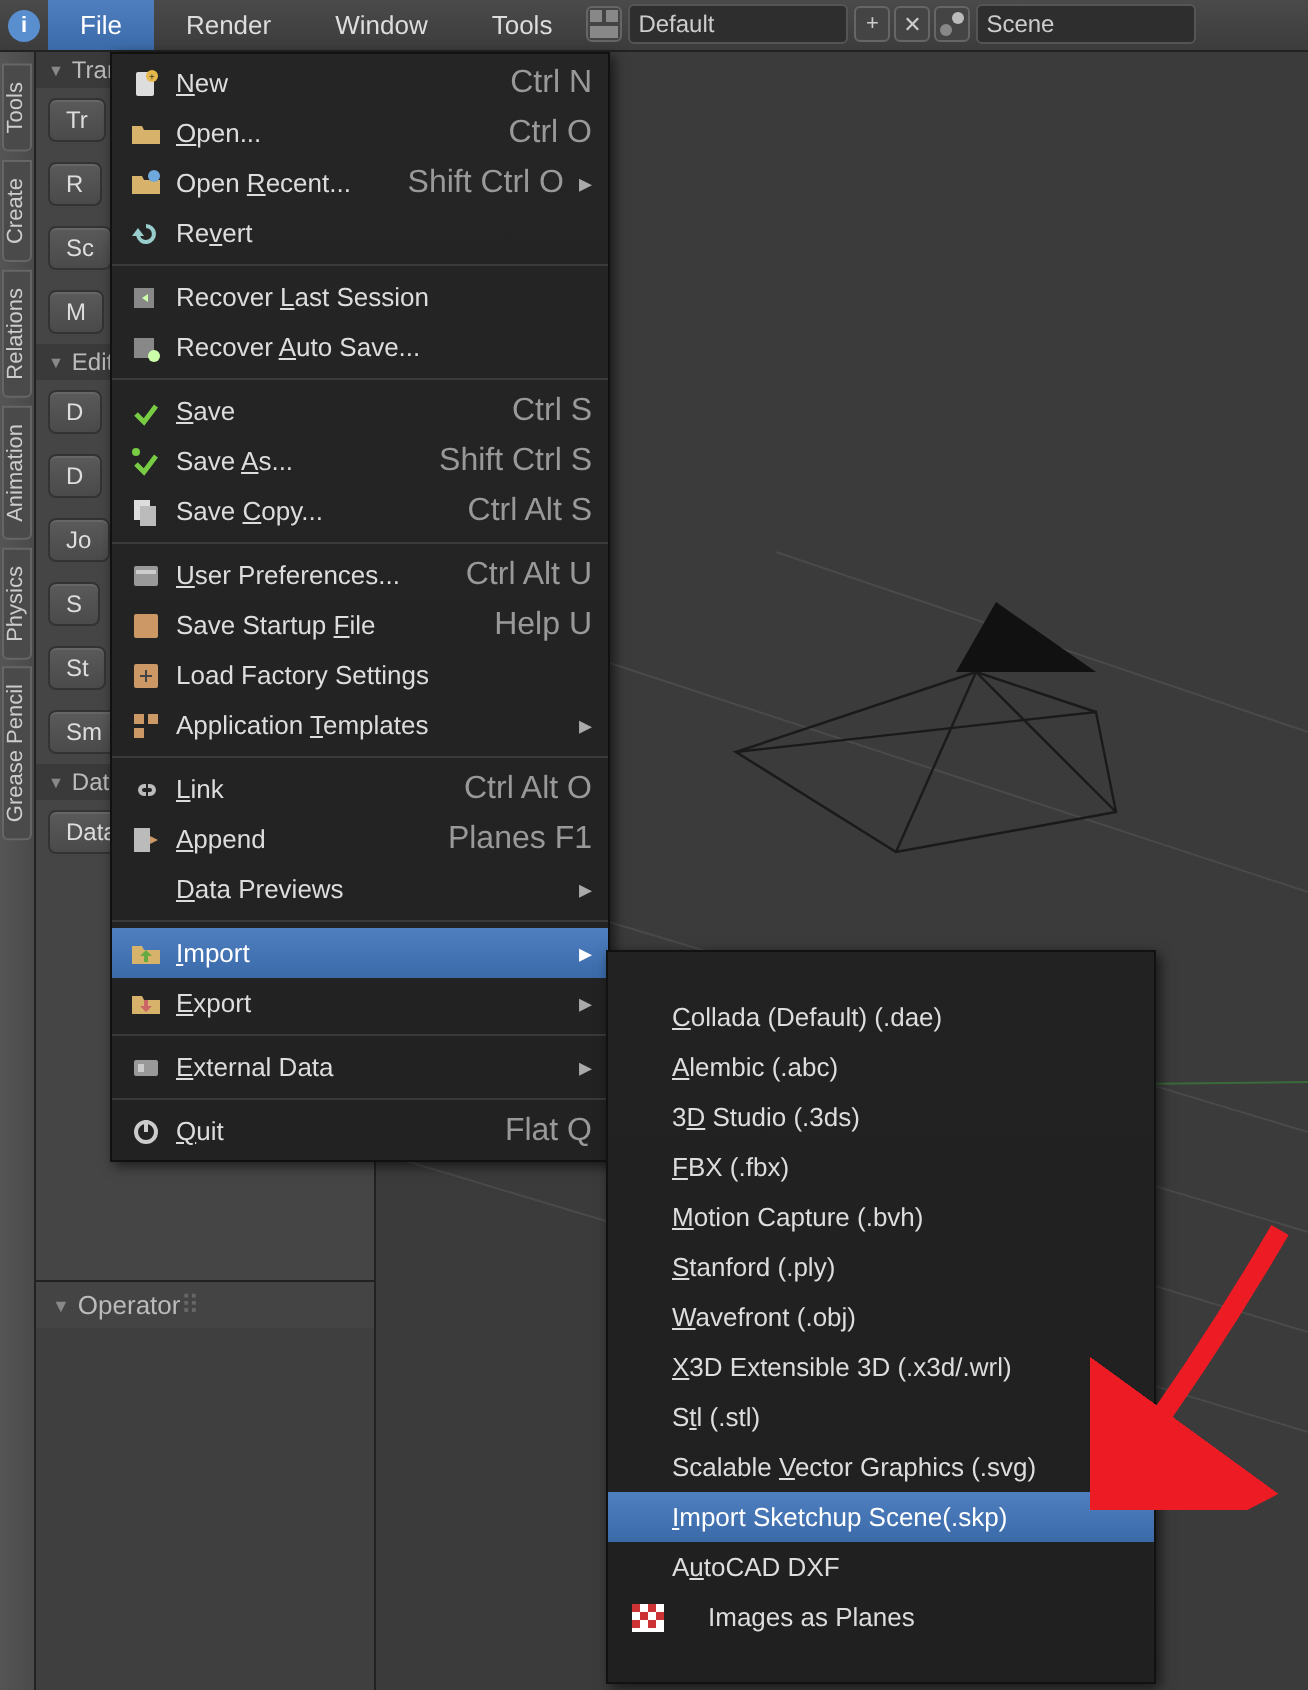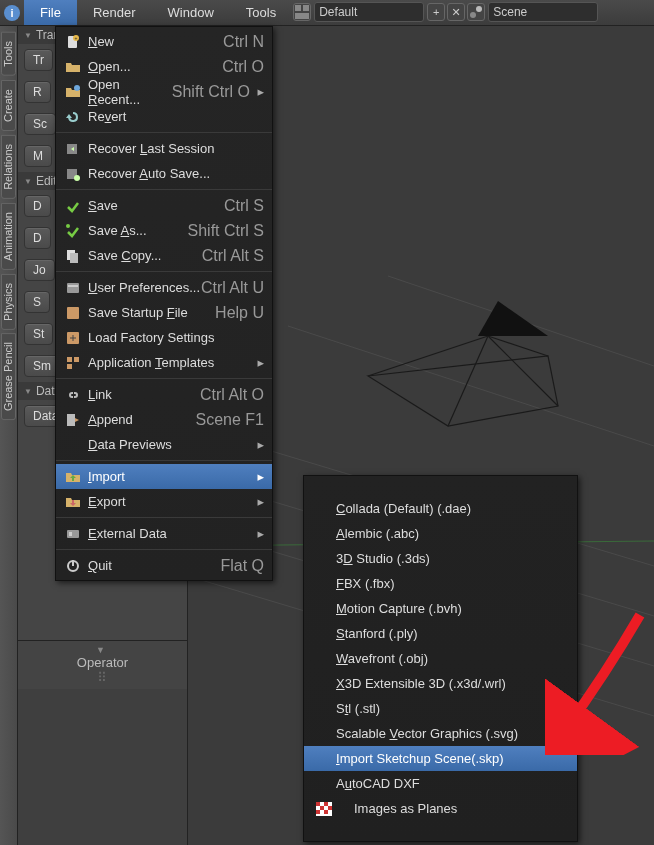--- a/index.html
+++ b/index.html
@@ -19,30 +19,30 @@
 .left-tabs { position:absolute; left:0; top:26px; width:18px; bottom:0; background:linear-gradient(to right,#555,#4a4a4a); border-right:1px solid #222; display:flex; flex-direction:column; align-items:center; padding-top:6px;}
 .vtab { writing-mode: vertical-rl; transform: rotate(180deg); font-size:11px; color:#ccc; padding:8px 0; border:1px solid #666; border-radius:3px 3px 0 0; margin-bottom:4px; background:#4a4a4a; width:15px; display:flex; justify-content:center;}
 
 
 .tool-shelf { position:absolute; left:18px; top:26px; width:170px; background:#454545; border-right:1px solid #222; bottom:0; }
 .cat-head { background:#3a3a3a; color:#bbb; font-size:12px; padding:2px 6px; display:flex; align-items:center;}
 .cat-head::before { content:"▼"; font-size:8px; margin-right:4px; color:#888;}
 .btn-row { padding:3px 6px;}
 .shelf-btn { display:inline-block; background:linear-gradient(#5a5a5a,#4a4a4a); border:1px solid #333; border-radius:4px; padding:3px 8px; font-size:12px; color:#ddd; margin:2px 0; box-shadow:inset 0 1px 0 #666;}
 .operator-panel { position:absolute; bottom:0; left:0; right:0; height:205px; background:#3f3f3f; border-top:1px solid #222; }
-.op-head { padding:4px 8px; font-size:13px; color:#bbb; display:flex; align-items:center; background:#444;flex-direction:column;}
+.op-head { padding:4px 8px; font-size:13px; color:#bbb; display:flex; align-items:center; background:#444;}
 .op-head::before { content:"▼"; font-size:9px; color:#888; margin-right:4px;}
 .op-grip { color:#666; letter-spacing:1px;}
 
 
 .viewport { position:absolute; left:188px; right:0; top:26px; bottom:0; background:#3b3b3b; }
 .viewport svg { position:absolute; top:0; left:0; }
 
 
-.dd-menu { position:absolute; left:55px; top:26px; width:218px; background:linear-gradient(#252525,#222); border:1px solid #111; box-shadow:2px 2px 6px rgba(0,0,0,0.6); display:flex; flex-direction:column; padding:2px 0;}
+.dd-menu { position:absolute; left:55px; top:26px; width:250px; background:linear-gradient(#252525,#222); border:1px solid #111; box-shadow:2px 2px 6px rgba(0,0,0,0.6); display:flex; flex-direction:column; padding:2px 0;}
 .mi { display:flex; align-items:center; height:25px; padding:0 8px; color:#ddd;}
 .mi.hl { background:linear-gradient(#4f7fbf,#3a6aa8); color:#fff;}
 .mi .icon { width:18px; height:16px; margin-right:6px; display:flex; align-items:center; justify-content:center; }
 .mi .label { flex:1; }
 .mi .label u { text-decoration: underline; }
 .mi .sc { color:#999; font-size:16px;text-align:right; }
 .mi .arrow { width:10px; text-align:right; color:#aaa; margin-left:4px;}
 .mi.hl .arrow { color:#fff;}
 .sep { height:1px; background:#3a3a3a; margin:3px 0;}
 
@@ -296,21 +296,21 @@
     <span class="sc">Ctrl Alt O</span>
   </div>
   <div class="mi">
     <span class="icon">
         <svg class="ic-svg" viewBox="0 0 16 16">
           <rect x="2" y="2" width="8" height="12" fill="#bbb"></rect>
           <path d="M10 6l4 2-4 2z" fill="#c96"></path>
         </svg>
       </span>
     <span class="label"><u>A</u>ppend</span>
-    <span class="sc">Scene F1</span>
+    <span class="sc">Planes F1</span>
   </div>
   <div class="mi">
     <span class="icon"></span>
     <span class="label"><u>D</u>ata Previews</span>
     <span class="arrow">▸</span>
   </div>
   <div class="sep"></div>
   <div class="mi hl">
     <span class="icon">
         <svg class="ic-svg" viewBox="0 0 16 16">

